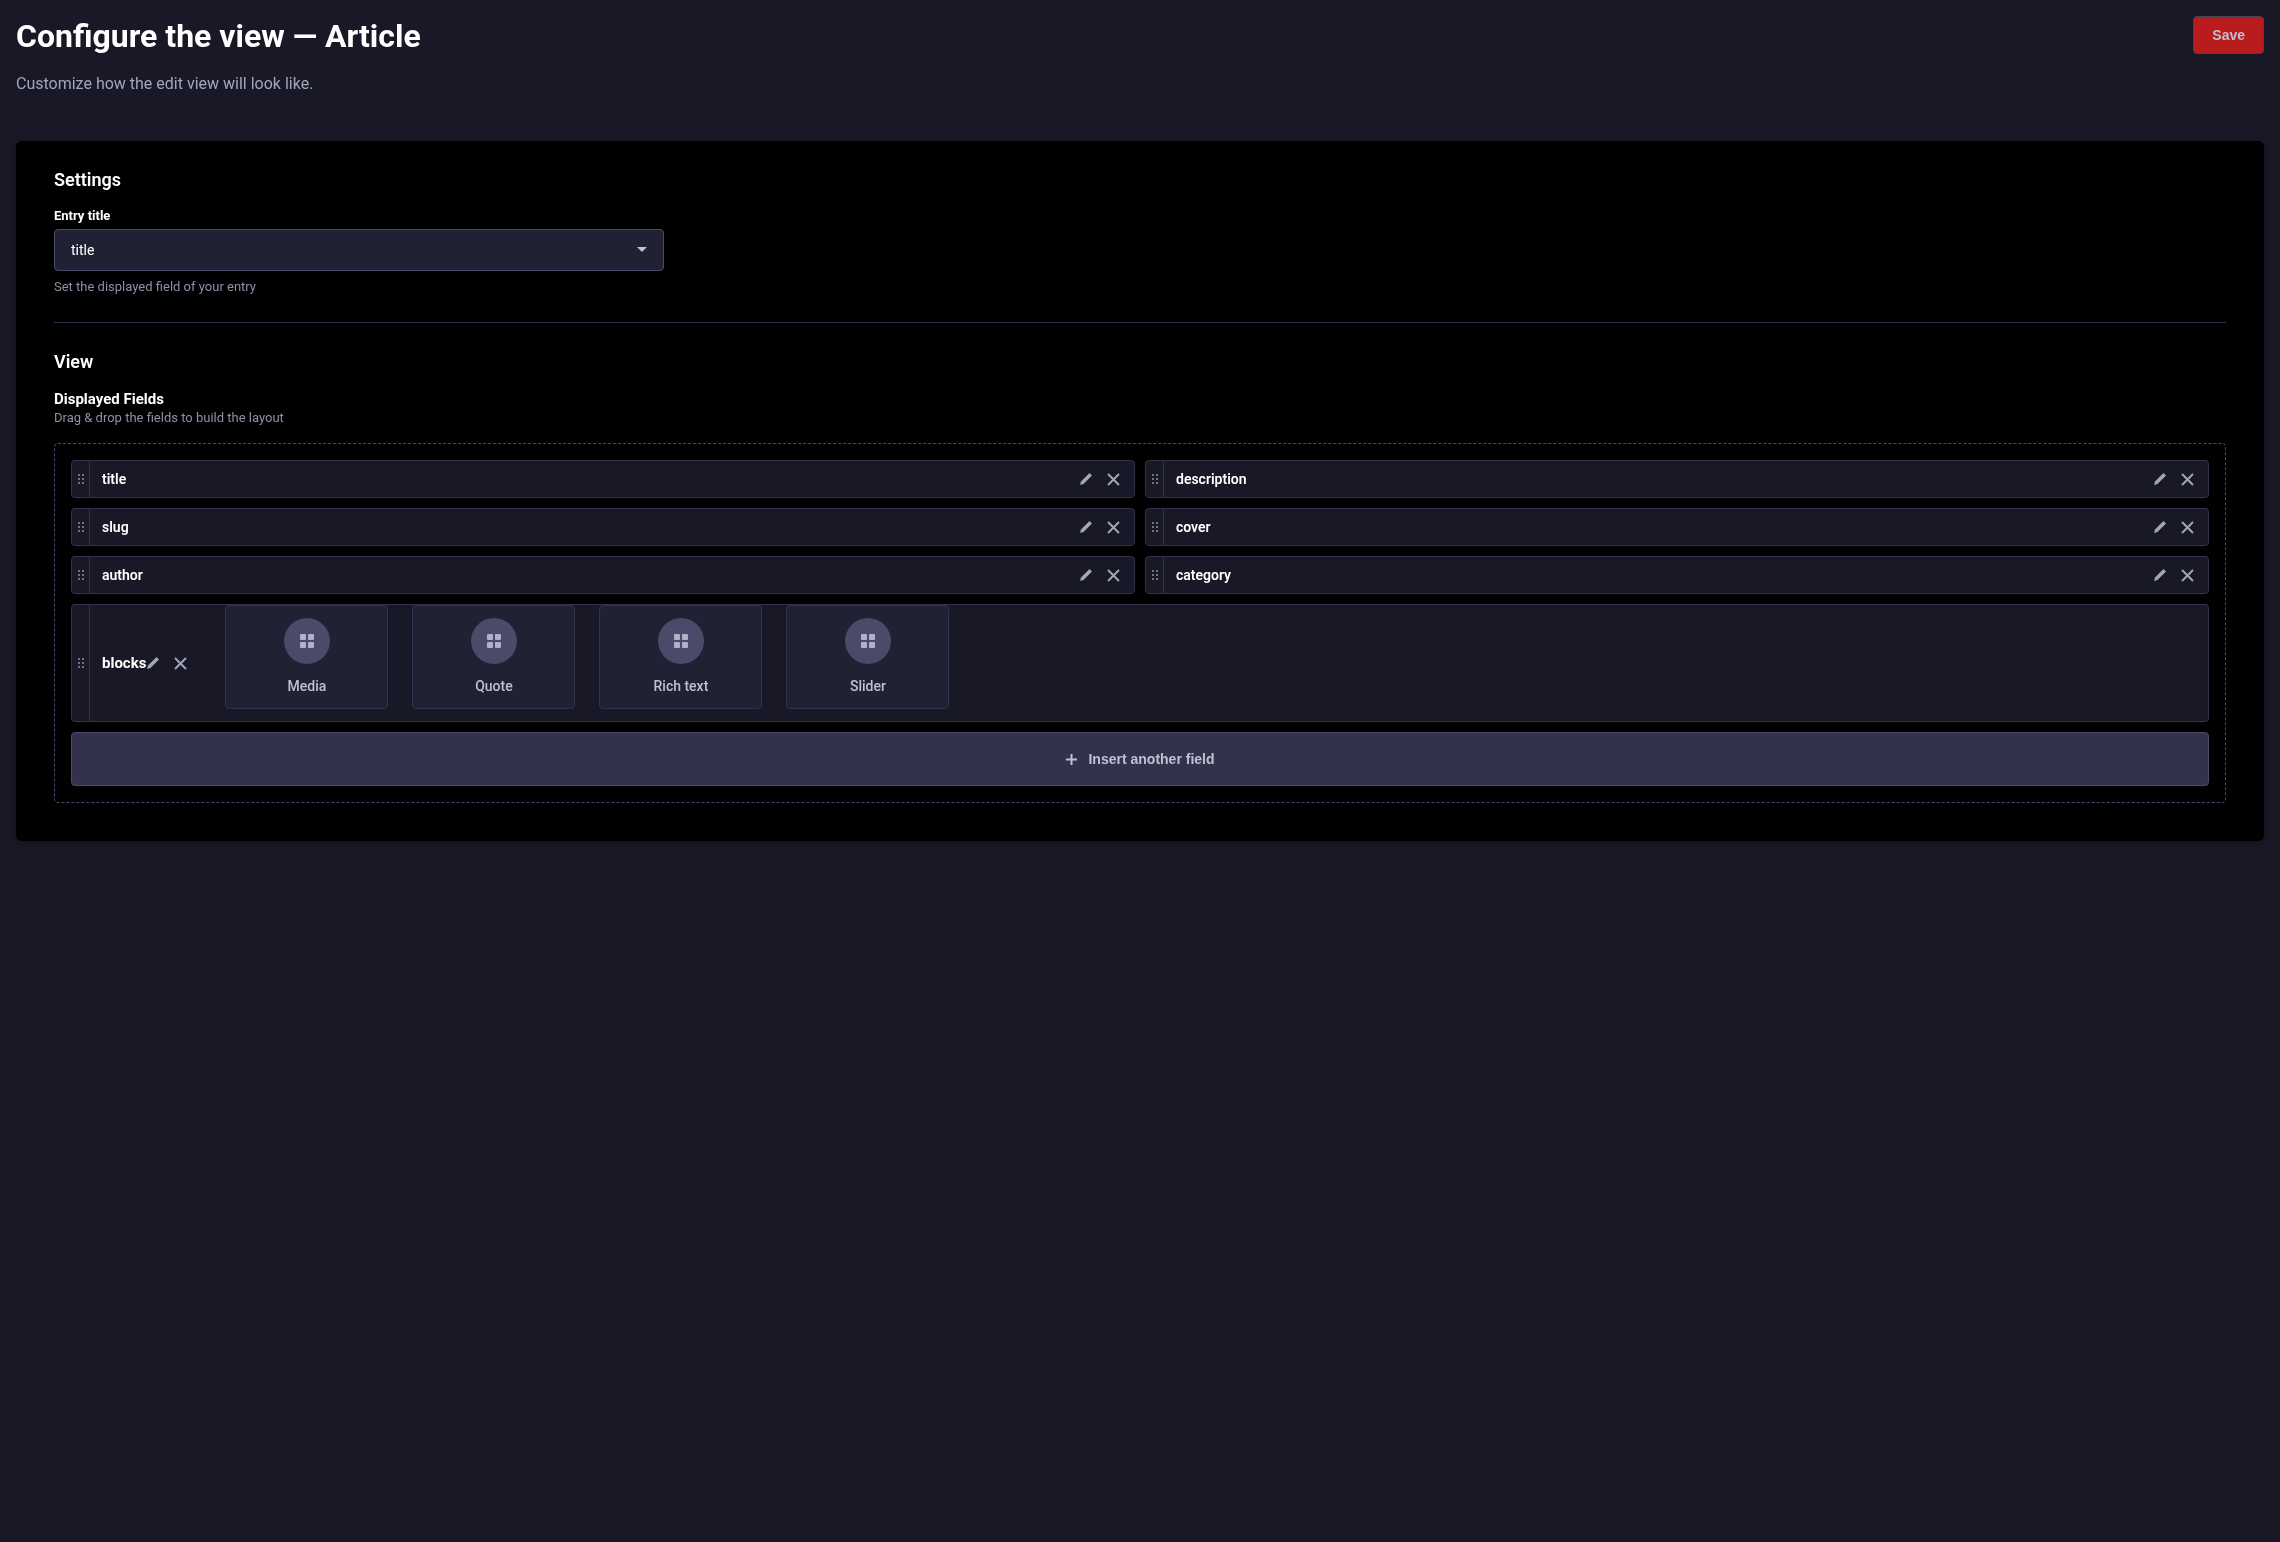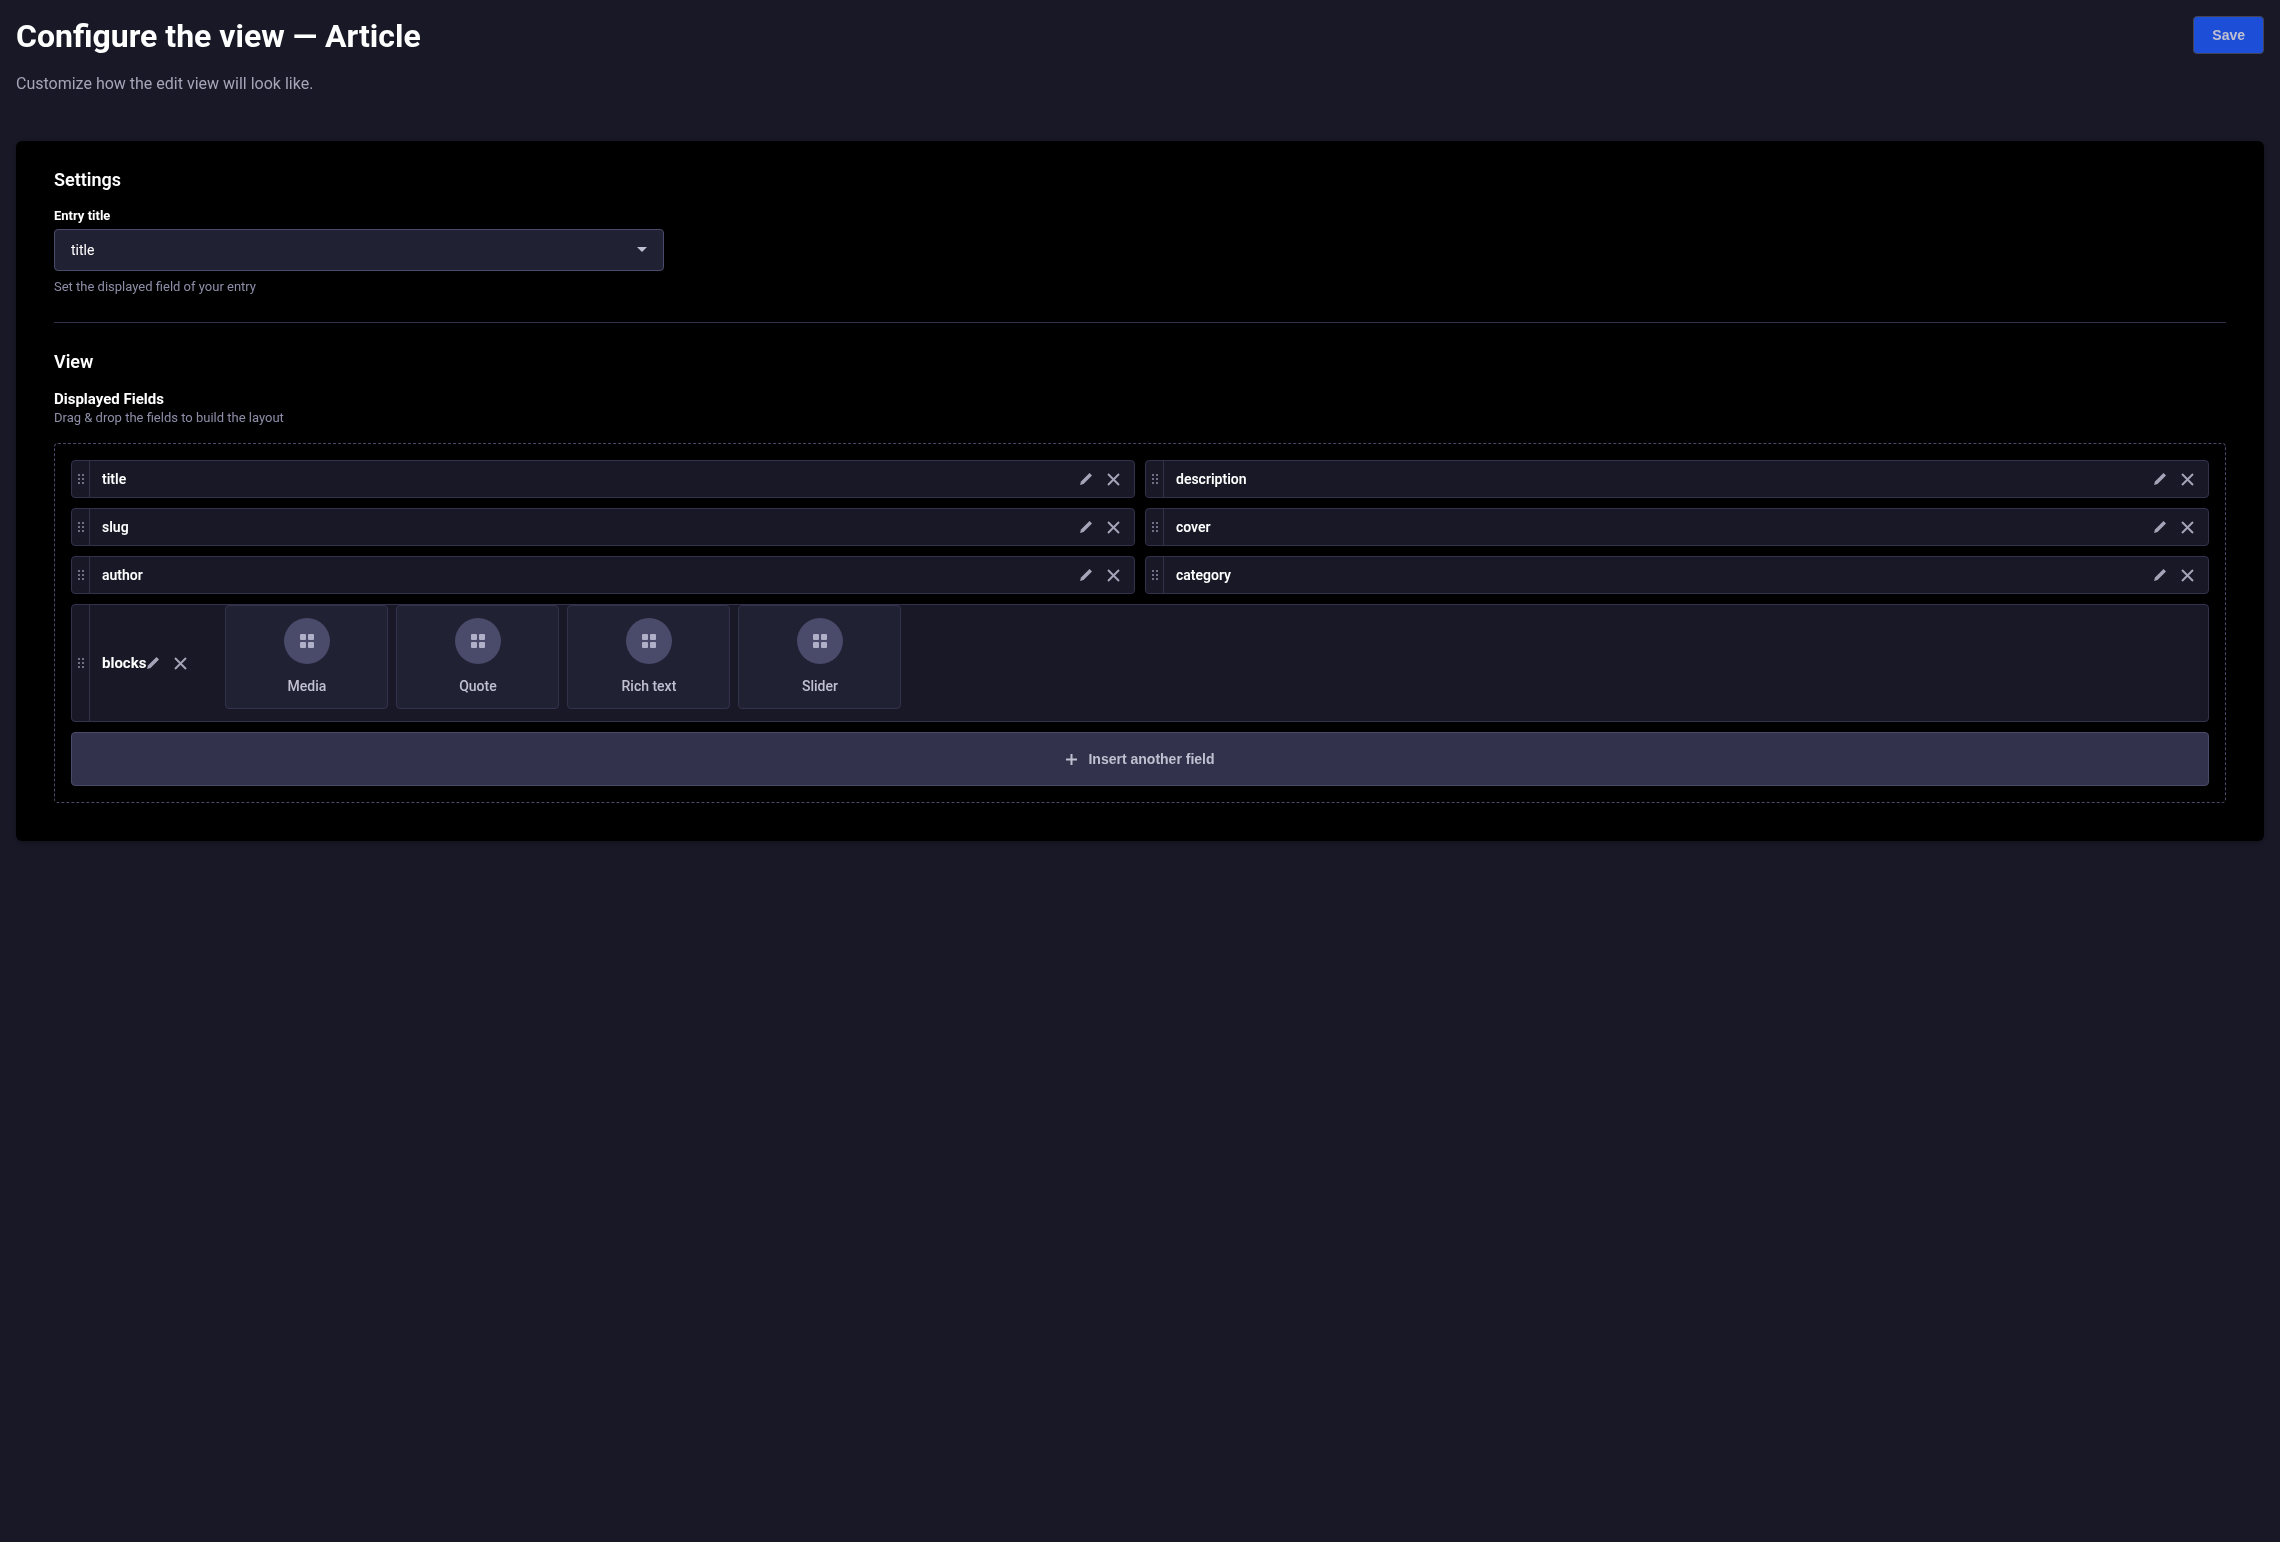--- a/index.html
+++ b/index.html
@@ -21,21 +21,21 @@
     font-weight: 700;
     line-height: 1.25;
     color: #fff;
   }
   .header-text p {
     font-size: 16px;
     color: #a5a5ba;
     margin-top: 18px;
   }
   .save-btn {
-    background: #1d4ed8;
+    background: #b91c1c;
     border: 1px solid #444457;
     color: #c0c0d0;
     font-size: 14px;
     font-weight: 600;
     padding: 10px 18px;
     border-radius: 4px;
     cursor: pointer;
   }
   .panel {
     background: #000000;
@@ -162,21 +162,21 @@
     padding: 10px 12px;
   }
   .blocks-title {
     flex: 1;
     font-size: 15px;
     font-weight: 700;
     color: #fff;
   }
   .blocks-components {
     display: flex;
-    gap: 8px;
+    gap: 24px;
     padding: 0 12px 12px;
   }
   .component-card {
     width: 163px;
     background: #212134;
     border: 1px solid #32324d;
     border-radius: 4px;
     display: flex;
     flex-direction: column;
     align-items: center;

